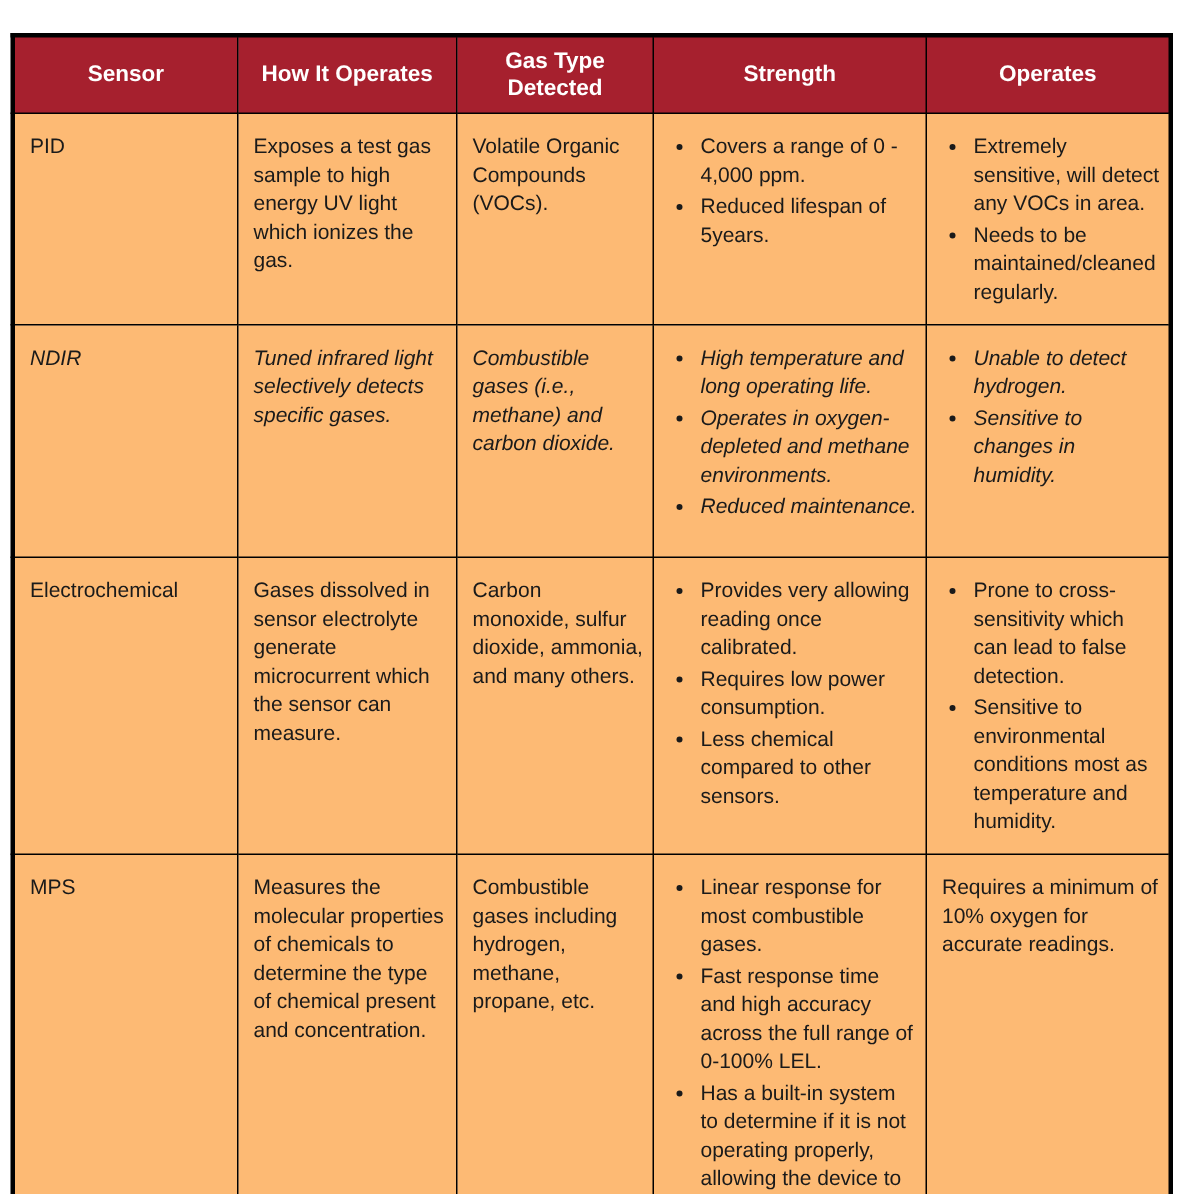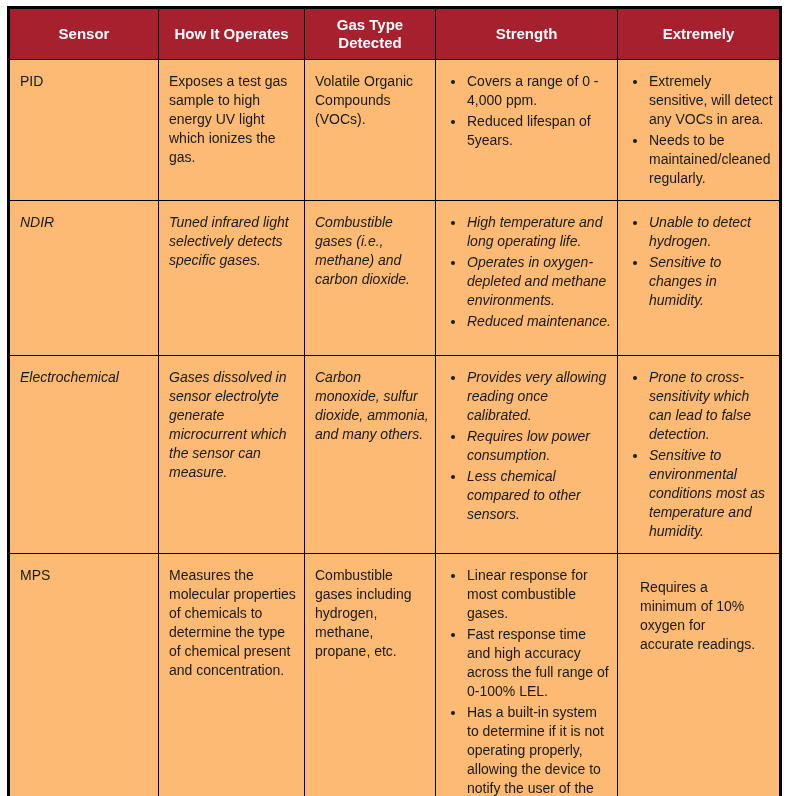--- a/index.html
+++ b/index.html
@@ -7,21 +7,21 @@
     padding: 0;
     background: #ffffff;
     font-family: "Liberation Sans", "DejaVu Sans", sans-serif;
   }
   .page {
     width: 657px;
     height: 796px;
     position: relative;
     background: var(--page-bg, #fff);
     box-sizing: border-box;
-    padding: 6px 7px;
+    padding: 22px 7px;
   }
   table.sensor-table {
     border-collapse: collapse;
     table-layout: fixed;
     width: 772px;
     border: 3px solid var(--border-color, #000);
   }
   .sensor-table th, .sensor-table td {
     border: 1.5px solid var(--border-color, #000);
     box-sizing: border-box;
@@ -40,54 +40,54 @@
   .sensor-table tbody td {
     vertical-align: top;
     color: var(--body-text, #1a1a1a);
     font-size: 14px;
     line-height: 19px;
     padding: 12px 6px 10px 10px;
     background: #fdba74;
   }
   tr.row-pid  { height: 123px; }
   tr.row-ndir { height: 155px; font-style: italic; }
-  tr.row-elec { height: 177px; font-style: italic; }
+  tr.row-elec { height: 177px; }
   tr.row-mps  { height: 265px; }
 
   td.bullets-cell { padding-left: 8px; }
   .sensor-table ul {
     margin: 0;
     padding: 0 0 0 20px;
     list-style-type: disc;
   }
   .sensor-table li {
     margin: 0 0 2px 0;
     padding-left: 1px;
   }
-  .plain-weakness { margin: 12px; }
+  .plain-weakness { margin: 0; }
 </style>
 </head>
 <body>
 
 <div class="page">
   <table class="sensor-table">
     <colgroup>
       <col style="width:150px">
       <col style="width:146px">
       <col style="width:131px">
       <col style="width:182px">
       <col style="width:163px">
     </colgroup>
     <thead>
       <tr>
         <th>Sensor</th>
         <th>How It Operates</th>
         <th>Gas Type Detected</th>
         <th>Strength</th>
-        <th>Extremely</th>
+        <th>Operates</th>
       </tr>
     </thead>
     <tbody>
       <tr class="row-pid">
         <td>PID</td>
         <td>Exposes a test gas sample to high energy UV light which ionizes the gas.</td>
         <td>Volatile Organic Compounds (VOCs).</td>
         <td class="bullets-cell">
           <ul>
             <li>Covers a range of 0 - 4,000 ppm.</li>

